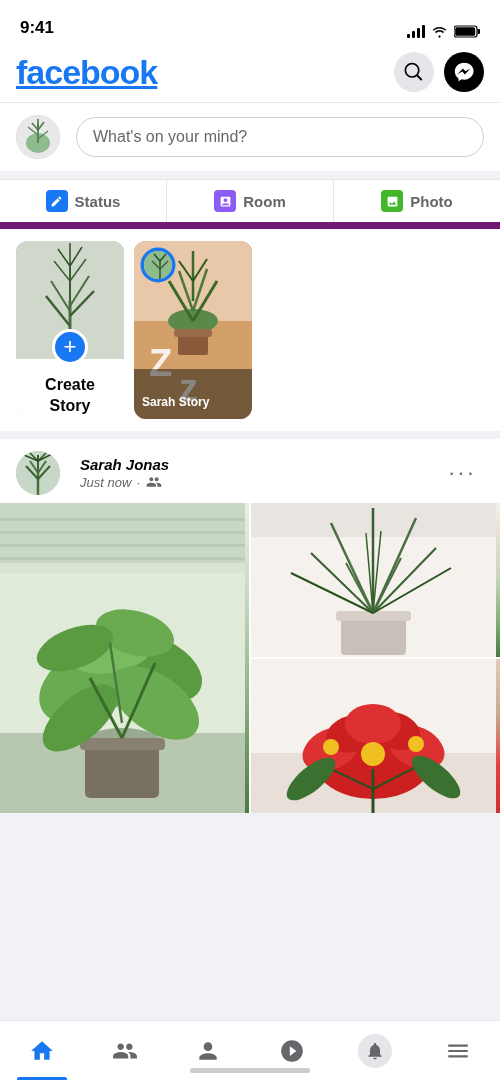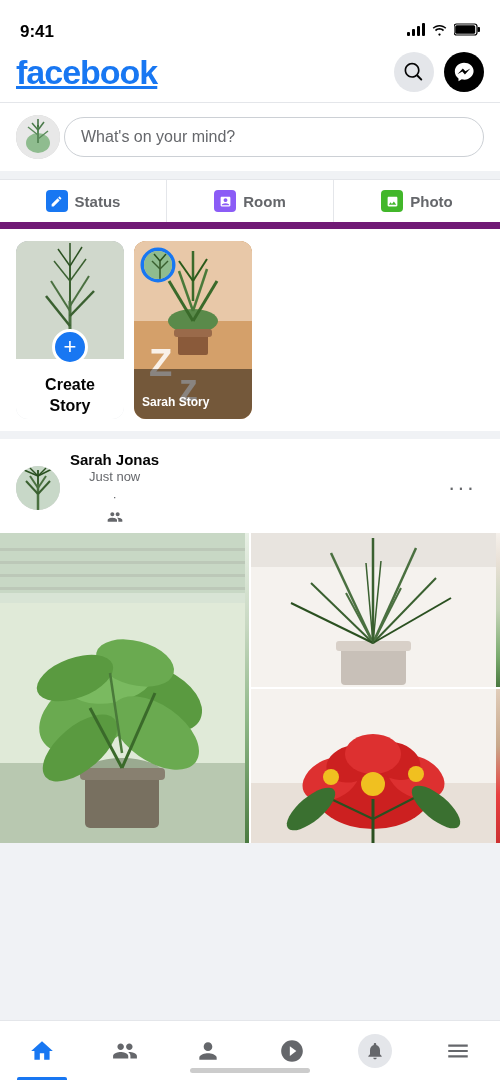--- a/index.html
+++ b/index.html
@@ -10,22 +10,22 @@
       background: #f0f2f5;
       font-family: -apple-system, BlinkMacSystemFont, 'Helvetica Neue', Arial, sans-serif;
       overflow-x: hidden;
     }
 
     
     .status-bar {
       background: #fff;
       display: flex;
       justify-content: space-between;
-      align-items: flex-start;
-      padding: 22px 20px 6px 20px;
+      align-items: flex-end;
+      padding: 10px 20px 6px 20px;
       height: 44px;
     }
     .status-time {
       font-weight: 700;
       font-size: 17px;
       color: #000;
     }
     .status-icons {
       display: flex;
       align-items: center;
@@ -81,21 +81,21 @@
     .header-icon-btn.messenger {
       background: #000;
     }
 
     
     .create-post {
       background: #fff;
       padding: 12px 16px;
       display: flex;
       align-items: center;
-      gap: 4px;
+      gap: 16px;
       border-bottom: 8px solid #f0f2f5;
     }
     .avatar-small {
       width: 44px;
       height: 44px;
       border-radius: 50%;
       overflow: hidden;
       flex-shrink: 0;
       background: #ccc;
     }
@@ -268,42 +268,42 @@
     }
     .post-header {
       display: flex;
       align-items: center;
       justify-content: space-between;
       padding: 12px 16px 8px;
     }
     .post-user-info {
       display: flex;
       align-items: center;
-      gap: 10px;
+      gap: 20px;
+      font-style: italic;
     }
     .post-avatar {
       width: 44px;
       height: 44px;
       border-radius: 50%;
       overflow: hidden;
       background: #ccc;
     }
     .post-name {
       font-weight: 700;
       font-size: 15px;
       color: #050505;
     }
     .post-meta {
       display: flex;
       align-items: center;
       gap: 5px;
       font-size: 13px;
       color: #65676b;
       margin-top: 1px;
-      flex-direction: column;
     }
     .post-more-btn {
       color: #65676b;
       font-size: 22px;
       cursor: pointer;
       padding: 4px 8px;
       letter-spacing: 2px;
       line-height: 0.8;
     }
 

